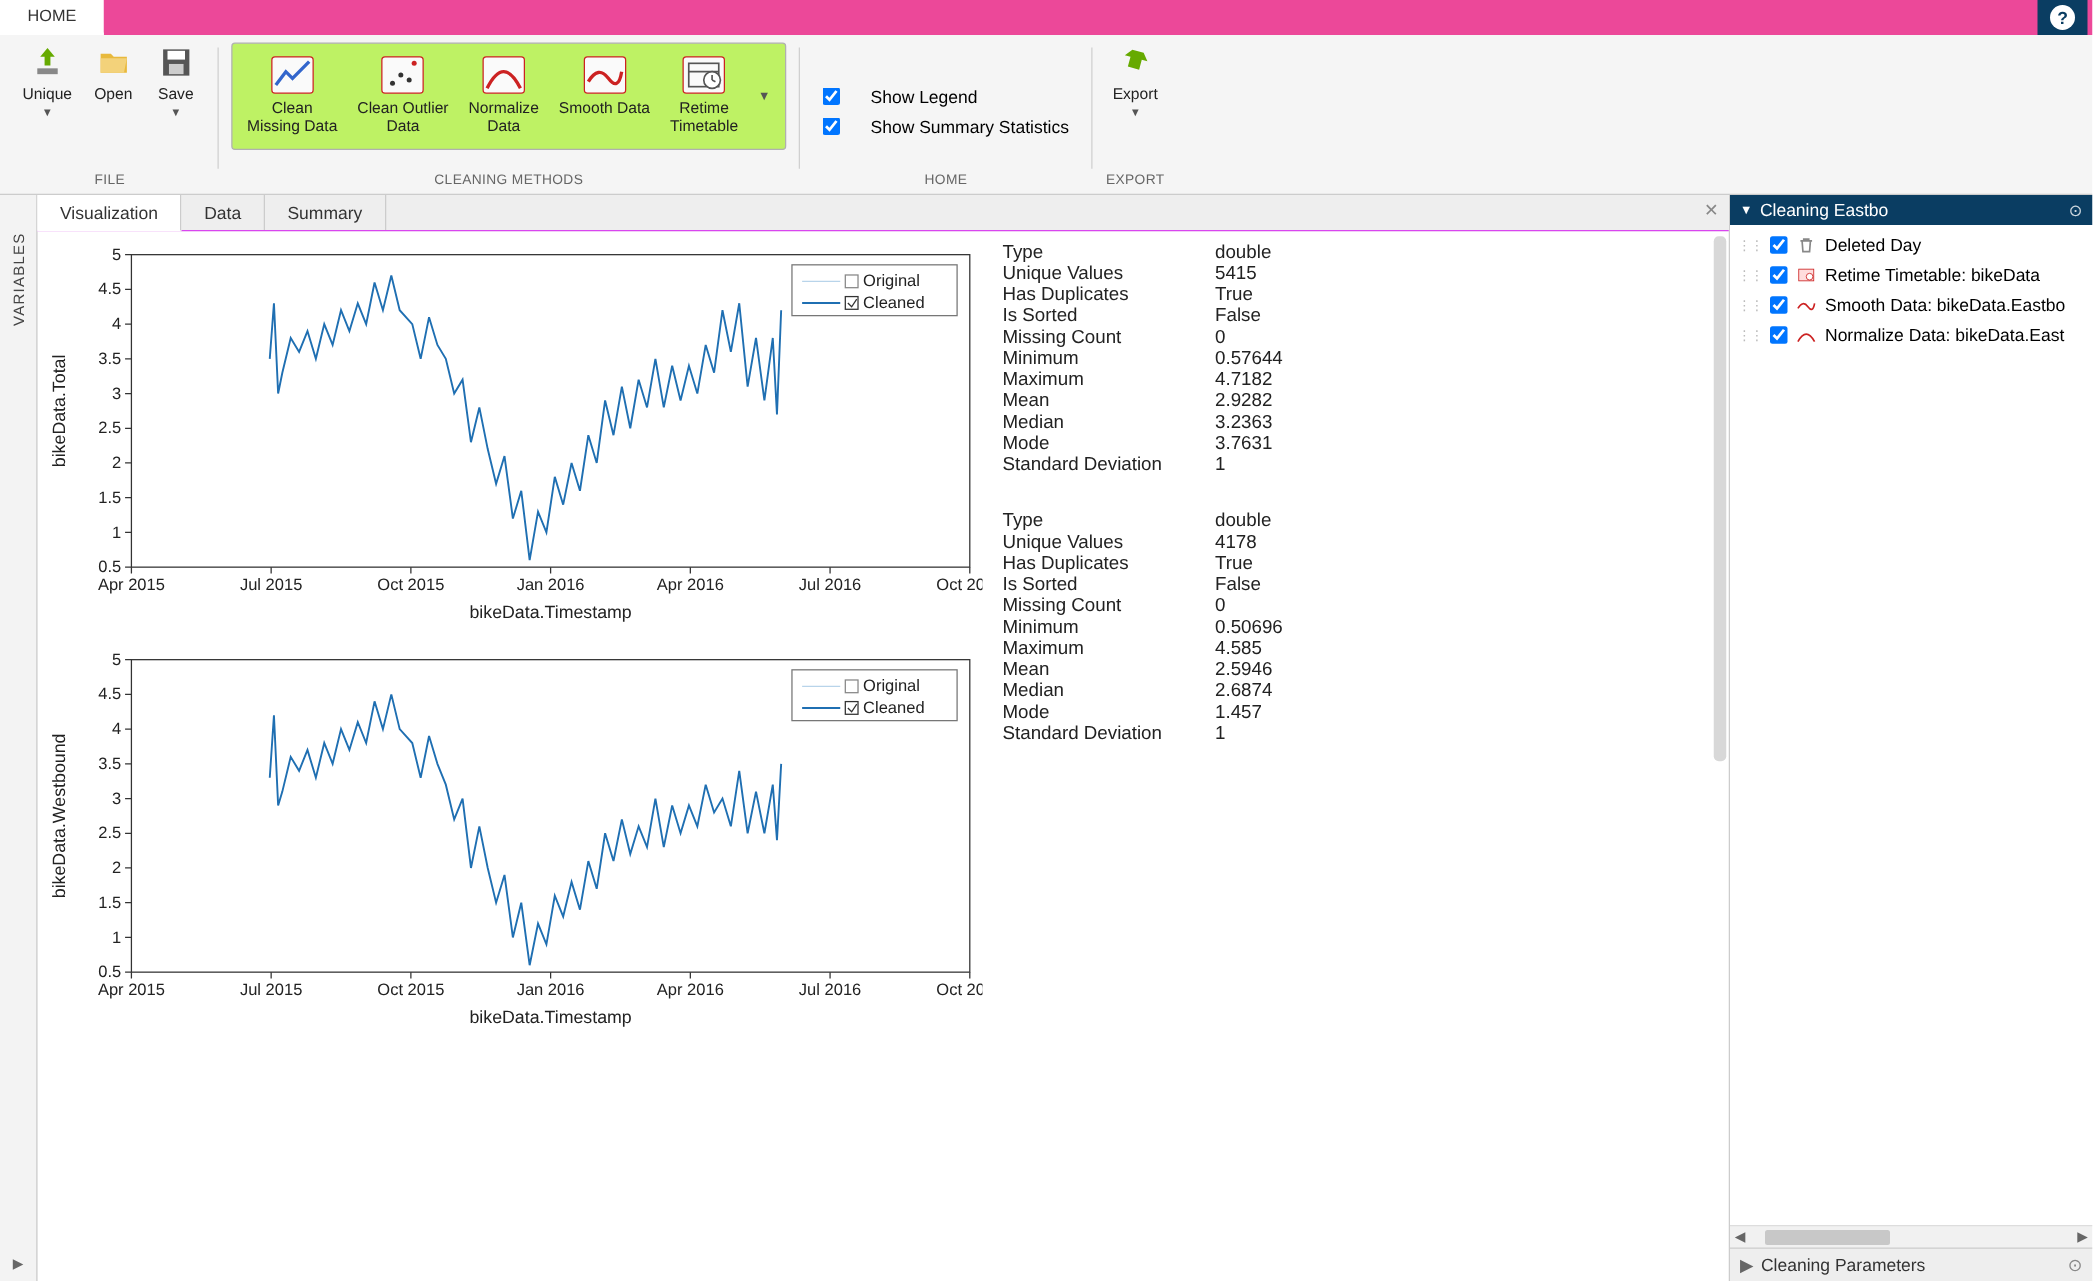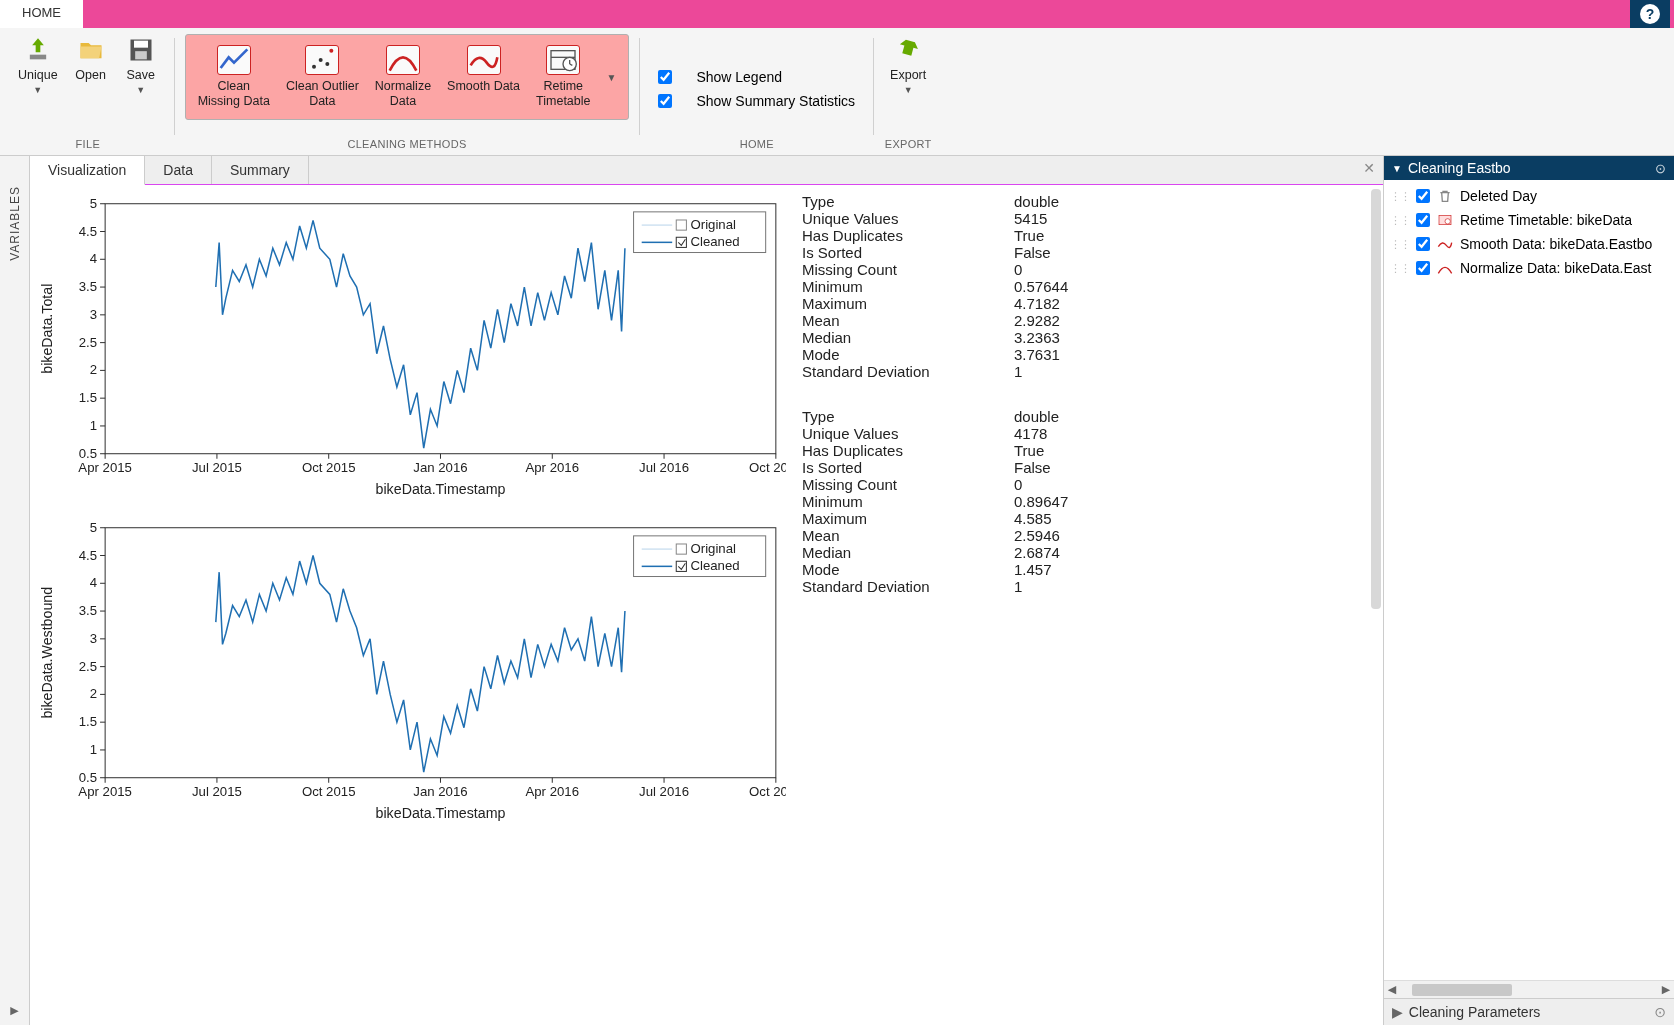--- a/index.html
+++ b/index.html
@@ -14,21 +14,21 @@
 
 .ribbon { background: #f5f5f5; border-bottom: 1px solid #ccc; display: flex; align-items: stretch; height: 128px; padding: 4px 6px 0 6px; }
 .ribbon-group { display: flex; flex-direction: column; align-items: center; padding: 0 4px; }
 .ribbon-group-inner { display: flex; align-items: flex-start; flex: 1; }
 .ribbon-group-label { font-size: 11px; color: #666; text-align: left; padding: 3px 0 5px 0; letter-spacing: 0.3px; }
 .ribbon-sep { width: 1px; background: #d0d0d0; margin: 6px 4px 20px 4px; }
 .rbtn { display: flex; flex-direction: column; align-items: center; padding: 4px 8px; cursor: pointer; text-align: center; min-width: 50px; }
 .rbtn .icon { width: 28px; height: 28px; margin-bottom: 4px; display: flex; align-items: center; justify-content: center; }
 .rbtn .label { font-size: 12.5px; color: #222; line-height: 1.2; }
 .rbtn .caret { font-size: 9px; color: #555; margin-top: 2px; }
-.cleaning-box { border: 1px solid #b0b0b0; background: #fca5a5; border-radius: 3px; padding: 6px 4px; display: flex; align-items: flex-start; margin: 2px 2px 4px 2px; }
+.cleaning-box { border: 1px solid #b0b0b0; background: #bef264; border-radius: 3px; padding: 6px 4px; display: flex; align-items: flex-start; margin: 2px 2px 4px 2px; }
 .cleaning-box .rbtn .icon { width: 34px; height: 30px; border: 1px solid #c22; border-radius: 3px; background: #fafafa; }
 .cbox-caret { align-self: center; padding: 0 8px; font-size: 10px; color: #555; cursor: pointer; }
 .view-checks { display: flex; flex-direction: column; justify-content: center; gap: 8px; padding: 10px 10px 0 10px; }
 .view-checks label { display: flex; align-items: center; gap: 24px; font-size: 14px; cursor: pointer; }
 
 
 .main { display: flex; height: calc(1025px - 28px - 128px); }
 .side-rail { width: 30px; background: #f3f3f3; border-right: 1px solid #ccc; display: flex; flex-direction: column; align-items: center; justify-content: space-between; padding: 30px 0 8px 0; }
 .side-rail .vlabel { writing-mode: vertical-rl; transform: rotate(180deg); font-size: 12px; color: #444; letter-spacing: 1px; }
 .content { flex: 1; display: flex; min-width: 0; }
@@ -37,21 +37,21 @@
 .tab { padding: 6px 18px; font-size: 14px; color: #333; cursor: pointer; border-right: 1px solid #ccc; }
 .tab.active { background: #fff; border-bottom: 1px solid #fff; margin-bottom: -1px; }
 .close-x { margin-left: auto; padding: 4px 8px; color: #888; cursor: pointer; font-size: 14px; }
 
 .viz-area { flex: 1; display: flex; overflow: hidden; }
 .charts-col { width: 760px; padding: 6px 4px 0 4px; overflow: hidden; }
 .stats-col { flex: 1; padding: 8px 8px 8px 12px; overflow-y: auto; font-size: 15px; position: relative; }
 .stats-col .scroll-ind { position: absolute; right: 2px; top: 4px; width: 10px; height: 420px; background: #d8d8d8; border-radius: 4px; }
 .stat-block { margin-bottom: 28px; }
 .stat-title { font-weight: bold; margin-bottom: 6px; }
-.stat-row { display: flex; gap: 42px; }
+.stat-row { display: flex; }
 .stat-row .k { width: 170px; color: #222; }
 .stat-row .v { color: #222; }
 
 
 .right { width: 290px; display: flex; flex-direction: column; background: #fff; }
 .panel-hdr { background: #0a3d62; color: #fff; padding: 4px 8px; font-size: 14px; display: flex; align-items: center; gap: 6px; }
 .panel-hdr .tri { font-size: 10px; }
 .panel-hdr .gear { margin-left: auto; font-size: 13px; opacity: .8; }
 .steps-list { flex: 1; padding: 4px 2px; overflow: auto; }
 .step { display: flex; align-items: center; gap: 6px; padding: 3px 4px; font-size: 14px; white-space: nowrap; }
@@ -388,21 +388,21 @@
               <div class="stat-row">
                 <div class="k">Is Sorted</div>
                 <div class="v">False</div>
               </div>
               <div class="stat-row">
                 <div class="k">Missing Count</div>
                 <div class="v">0</div>
               </div>
               <div class="stat-row">
                 <div class="k">Minimum</div>
-                <div class="v">0.89647</div>
+                <div class="v">0.50696</div>
               </div>
               <div class="stat-row">
                 <div class="k">Maximum</div>
                 <div class="v">4.585</div>
               </div>
               <div class="stat-row">
                 <div class="k">Mean</div>
                 <div class="v">2.5946</div>
               </div>
               <div class="stat-row">

